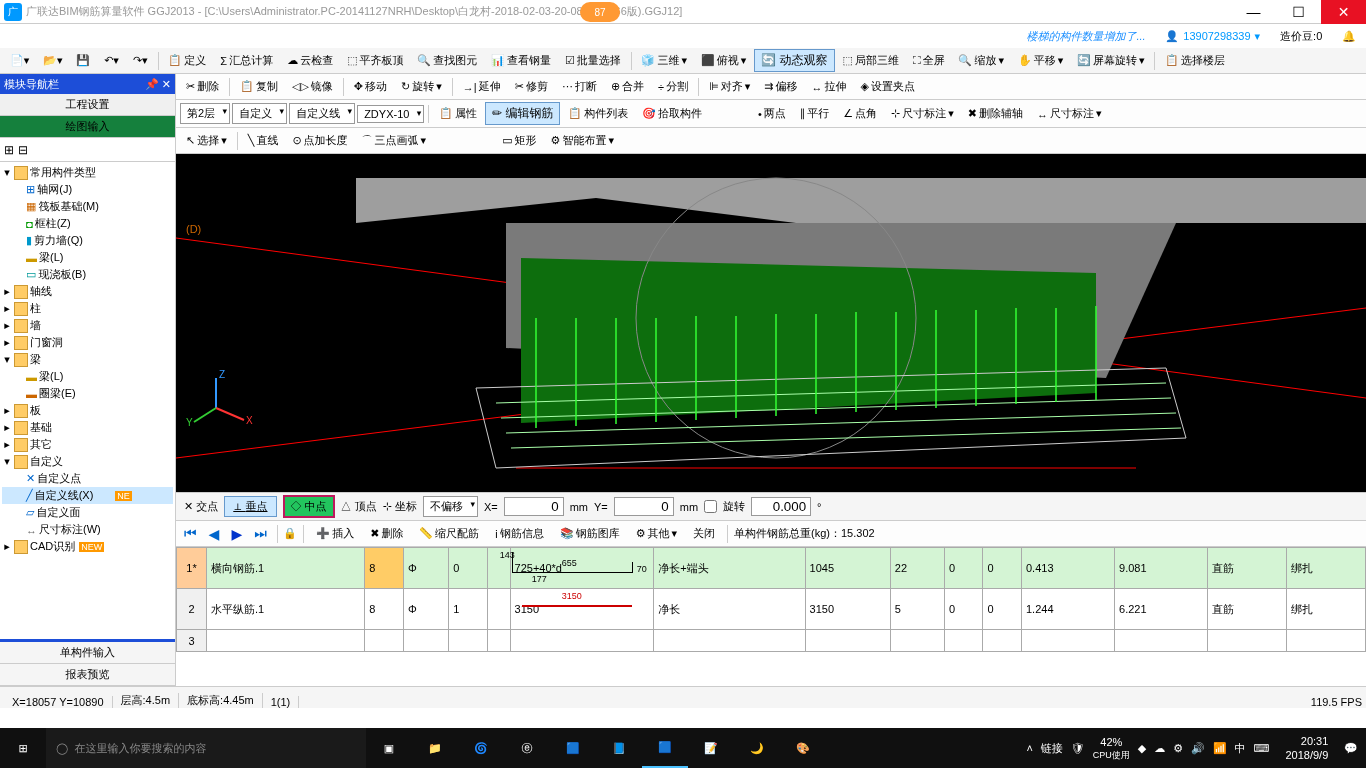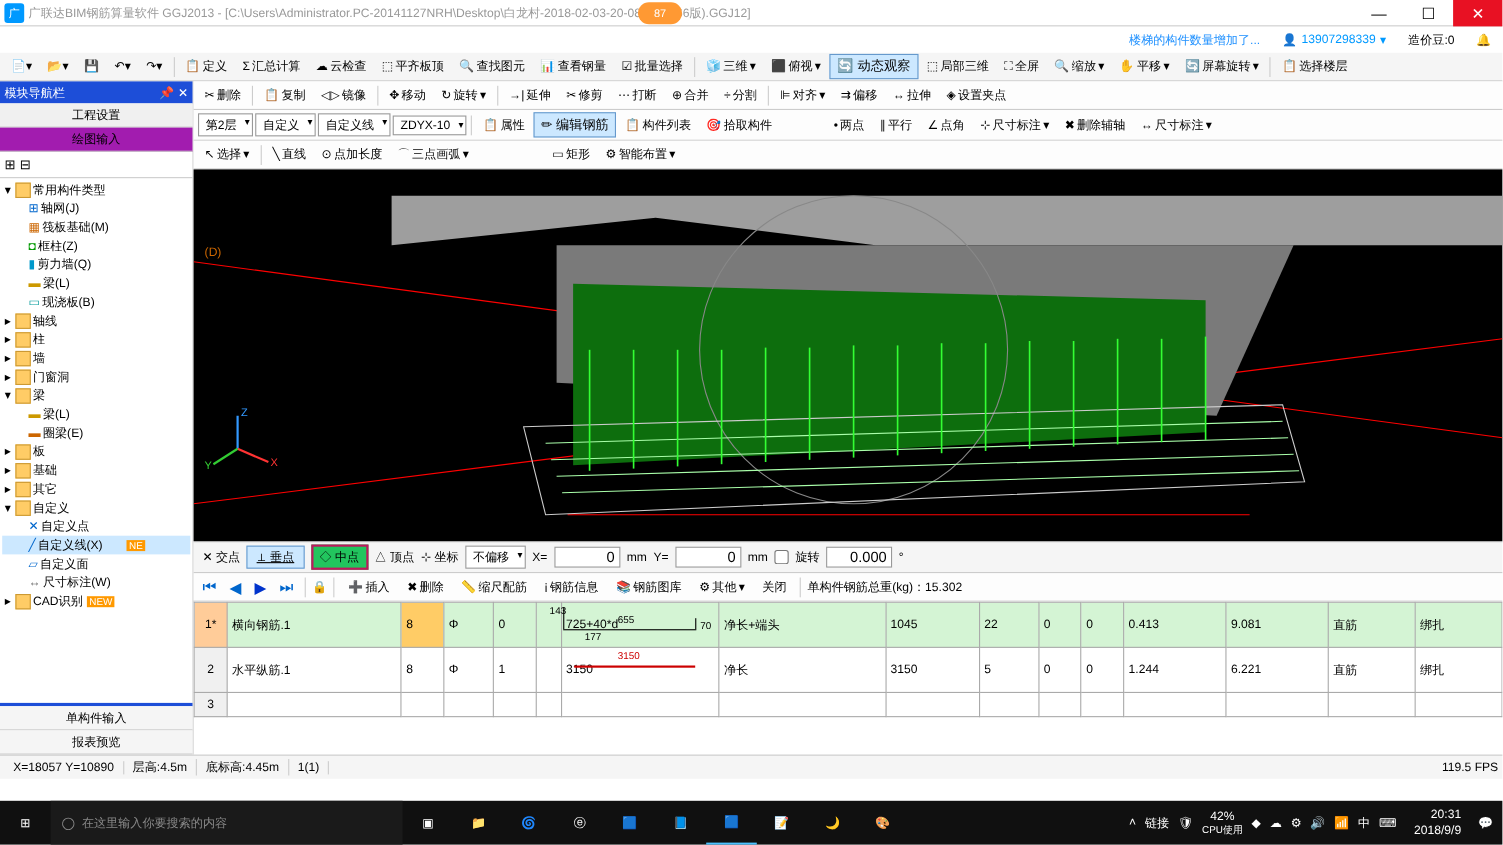--- a/index.html
+++ b/index.html
@@ -5,30 +5,30 @@
 * { margin: 0; padding: 0; box-sizing: border-box; font-family: "Microsoft YaHei", sans-serif; }
 body { width: 1366px; height: 768px; background: #fff; overflow: hidden; font-size: 12px; position: relative; }
 .title-bar { height: 24px; background: #fff; display: flex; align-items: center; border-bottom: 1px solid #ccc; }
 .title-icon { width: 18px; height: 18px; background: #0099ff; border-radius: 3px; margin: 0 4px; display: flex; align-items: center; justify-content: center; color: #fff; font-size: 10px; }
 .title-text { color: #999; font-size: 11px; flex: 1; }
 .badge { width: 40px; height: 20px; background: #ff9933; border-radius: 10px; color: #fff; font-size: 10px; display: flex; align-items: center; justify-content: center; position: absolute; left: 580px; top: 2px; }
 .win-controls { display: flex; }
 .win-btn { width: 45px; height: 24px; display: flex; align-items: center; justify-content: center; font-size: 14px; }
 .win-btn.close { background: #e81123; color: #fff; }
 .notification-bar { height: 24px; display: flex; align-items: center; justify-content: flex-end; padding: 0 10px; gap: 20px; font-size: 11px; }
-.notif-link { color: #1e90ff; }
+.notif-link { color: #1e90ff; font-style: italic; }
 .user-info { color: #0099ff; display: flex; align-items: center; gap: 4px; }
 .toolbar { height: 26px; background: #f5f5f5; border-bottom: 1px solid #ccc; display: flex; align-items: center; padding: 0 4px; gap: 2px; }
 .tb-btn { padding: 2px 6px; display: flex; align-items: center; gap: 2px; font-size: 11px; cursor: pointer; }
 .tb-sep { width: 1px; height: 18px; background: #ccc; margin: 0 2px; }
 .main-area { display: flex; height: 612px; }
 .left-panel { width: 176px; border-right: 1px solid #ccc; display: flex; flex-direction: column; }
 .panel-header { height: 20px; background: #1d4ed8; color: #fff; font-size: 11px; display: flex; align-items: center; padding: 0 4px; justify-content: space-between; }
 .panel-tab { height: 22px; border-bottom: 1px solid #ccc; display: flex; align-items: center; justify-content: center; font-size: 11px; background: #f0f0f0; }
-.panel-tab.active { background: #a21caf; }
+.panel-tab.active { background: #15803d; }
 .icon-row { height: 24px; border-bottom: 1px solid #ccc; display: flex; align-items: center; padding: 0 4px; gap: 4px; }
 .tree { flex: 1; overflow: auto; font-size: 11px; padding: 2px; }
 .tree-node { display: flex; align-items: center; padding: 1px 0; gap: 2px; cursor: pointer; }
 .tree-node.selected { background: #cce8ff; }
 .tree-exp { width: 10px; text-align: center; }
 .tree-ico { width: 14px; height: 14px; display: inline-block; }
 .folder-ico { background: #ffcc66; border: 1px solid #cc9933; }
 .indent-2 { padding-left: 24px; }
 .panel-bottom { border-top: 3px solid #1d4ed8; }
 .panel-bottom .tab-btn { height: 22px; border-bottom: 1px solid #ccc; display: flex; align-items: center; justify-content: center; font-size: 11px; background: #f5f5f5; }
@@ -46,21 +46,21 @@
 .table-toolbar { height: 26px; border-top: 1px solid #ccc; display: flex; align-items: center; padding: 0 4px; gap: 4px; font-size: 11px; background: #fdfdfd; }
 .nav-arrow { padding: 0 4px; color: #0066cc; cursor: pointer; font-size: 14px; }
 .data-table { border-collapse: collapse; width: 100%; font-size: 11px; }
 .data-table th, .data-table td { border: 1px solid #aaa; padding: 2px 4px; height: 22px; background: #fff; }
 .data-table th { background: #f0f0f0; font-weight: normal; }
 .data-table .row-active td { background: #d4f4d4; }
 .data-table .row-header { background: #f0f0f0; width: 30px; text-align: center; }
 .data-table .row-header.active { background: #ffcc99; }
 .col-diameter { background: #ffcc66 !important; }
 .table-container { height: 140px; overflow: auto; border-top: 1px solid #ccc; }
-.status-bar { height: 22px; border-top: 1px solid #ccc; display: flex; align-items: center; font-size: 11px; background: #f5f5f5; padding: 0 4px; }
+.status-bar { height: 22px; border-top: 1px solid #ccc; display: flex; align-items: flex-end; font-size: 11px; background: #f5f5f5; padding: 0 4px; }
 .status-seg { padding: 0 8px; border-right: 1px solid #ccc; }
 .status-right { margin-left: auto; }
 .taskbar { position: absolute; bottom: 0; left: 0; right: 0; height: 40px; background: #101010; display: flex; align-items: center; color: #fff; font-size: 11px; }
 .task-item { width: 46px; height: 40px; display: flex; align-items: center; justify-content: center; }
 .search-box { flex: 0 0 320px; height: 40px; background: #1a1a1a; display: flex; align-items: center; padding: 0 10px; color: #888; }
 .tray { margin-left: auto; display: flex; align-items: center; gap: 8px; padding: 0 8px; }
 .tray-time { text-align: right; padding: 0 8px; line-height: 14px; }
 svg { display: block; }
 .highlight-btn { background: #22c55e; border: 2px solid #be185d; padding: 2px 6px; }
 .graphic-cell { position: relative; height: 36px; }

